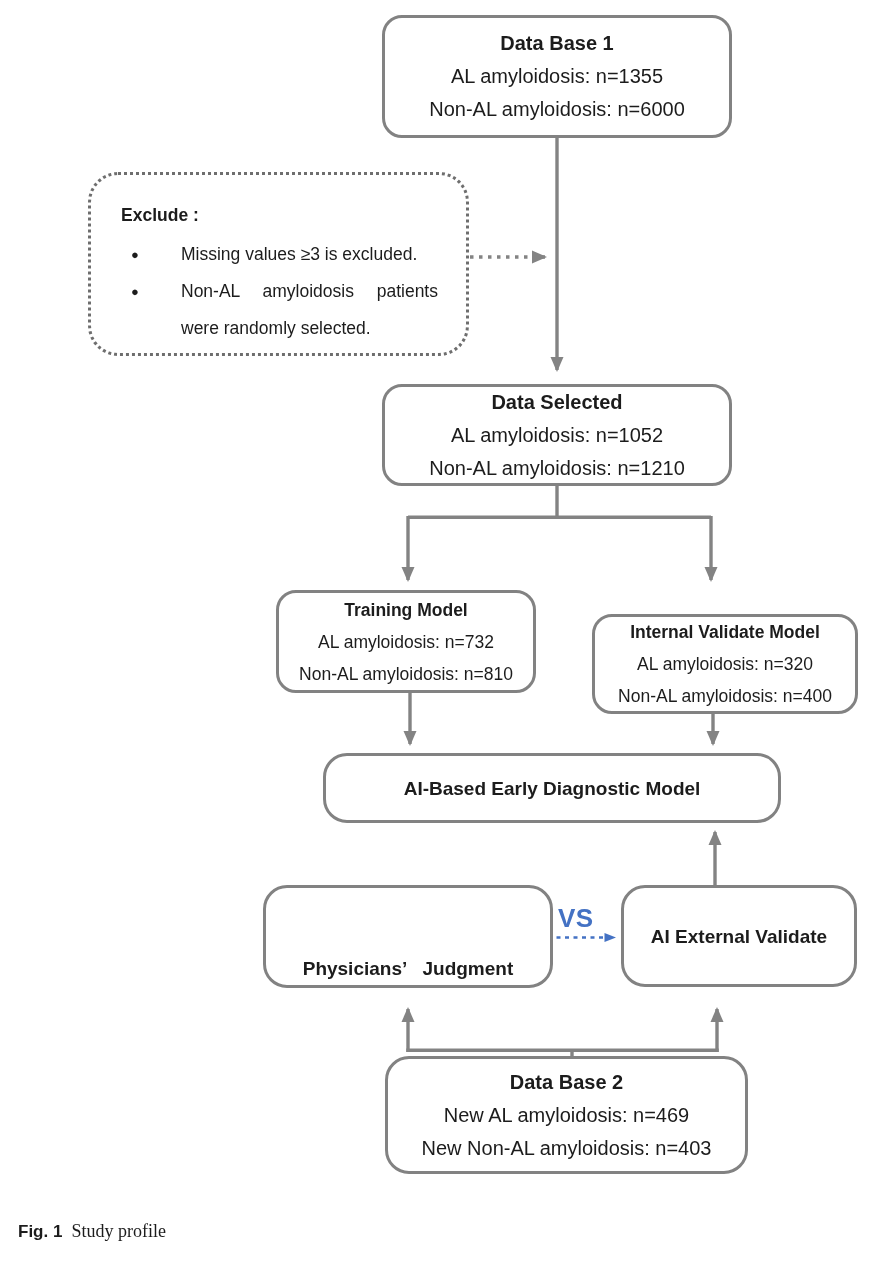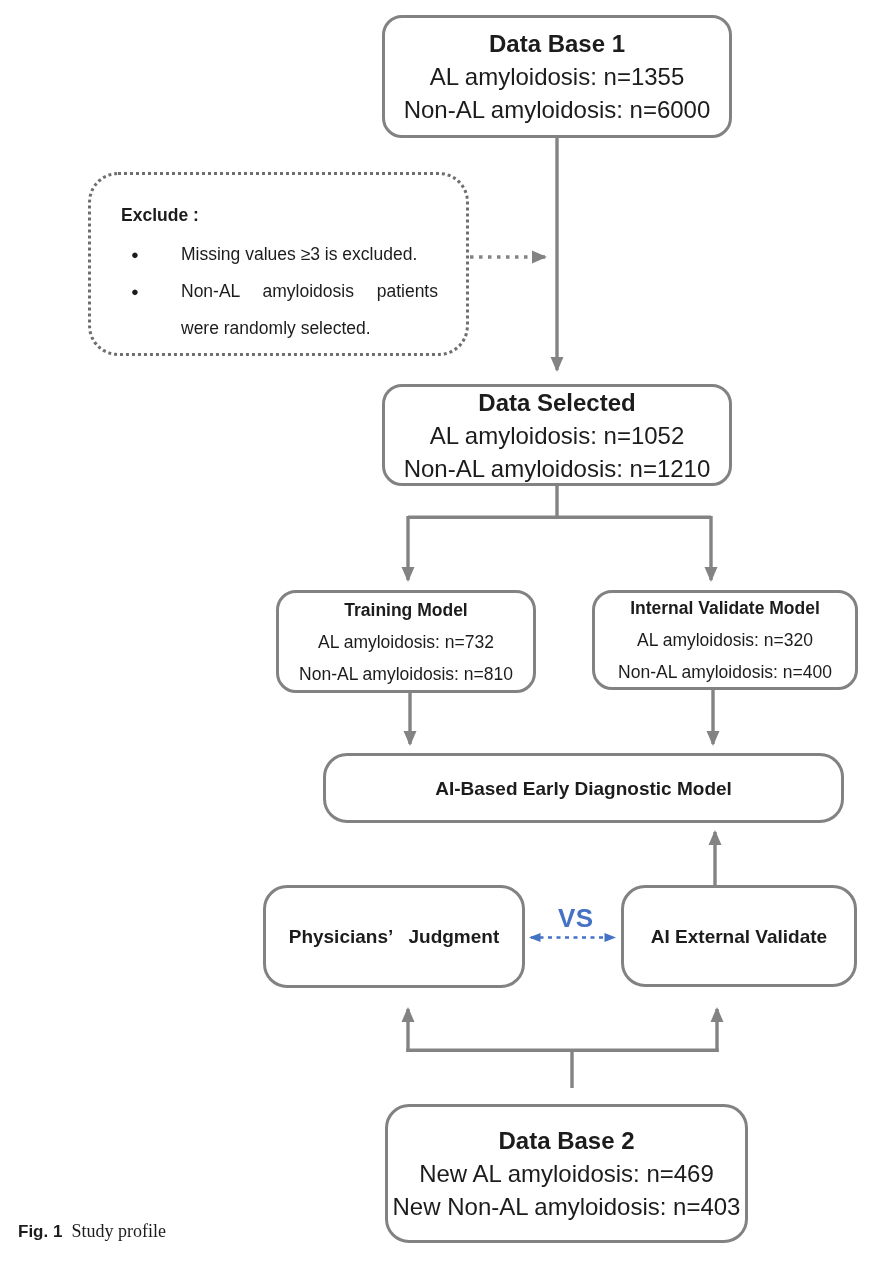--- a/index.html
+++ b/index.html
@@ -27,21 +27,21 @@
     z-index: 2;
     box-sizing: border-box;
     background: #ffffff;
     border: 3.4px solid #828282;
     border-radius: 20px;
     display: flex;
     flex-direction: column;
     align-items: center;
     justify-content: center;
     text-align: center;
-    font-size: 24px;
+    font-size: 20px;
     line-height: 33px;
   }
   .node .title {
     font-weight: bold;
   }
   .node.big-title {
     font-size: 19px;
     border-radius: 24px;
   }
   .exclude-box {
@@ -164,41 +164,41 @@
     <div>AL amyloidosis: n=1052</div>
     <div>Non-AL amyloidosis: n=1210</div>
   </div>
 
   <div class="node" style="left:276px; top:590px; width:260px; height:103px; font-size:17.5px; line-height:32px;justify-content:center;">
     <div class="title">Training Model</div>
     <div>AL amyloidosis: n=732</div>
     <div>Non-AL amyloidosis: n=810</div>
   </div>
 
-  <div class="node" style="left:592px; top:590px; width:266px; height:100px; font-size:17.5px; line-height:32px;">
+  <div class="node" style="left:592px; top:614px; width:266px; height:100px; font-size:17.5px; line-height:32px;">
     <div class="title">Internal Validate Model</div>
     <div>AL amyloidosis: n=320</div>
     <div>Non-AL amyloidosis: n=400</div>
   </div>
 
-  <div class="node big-title" style="left:323px; top:753px; width:521px; height:70px;">
+  <div class="node big-title" style="left:323px; top:753px; width:458px; height:70px;">
     <div class="title">AI-Based Early Diagnostic Model</div>
   </div>
 
-  <div class="node big-title" style="left:263px; top:885px; width:262px; height:103px;">
+  <div class="node big-title" style="left:263px; top:885px; width:290px; height:103px;justify-content:flex-end;">
     <div class="title physicians-title">Physicians’ Judgment</div>
   </div>
 
   <div class="vs-label" style="left:558px; top:903px; color:#4472c4;">VS</div>
 
   <div class="node big-title" style="left:621px; top:885px; width:236px; height:102px;">
     <div class="title">AI External Validate</div>
   </div>
 
-  <div class="node" style="left:385px; top:1104px; width:363px; height:139px; border-radius:24px;">
+  <div class="node" style="left:385px; top:1056px; width:363px; height:118px; border-radius:24px;">
     <div class="title">Data Base 2</div>
     <div>New AL amyloidosis: n=469</div>
     <div>New Non-AL amyloidosis: n=403</div>
   </div>
 
   <div class="caption">
     <span class="cap-label">Fig. 1</span><span class="cap-text">Study profile</span>
   </div>
 
 </div>

